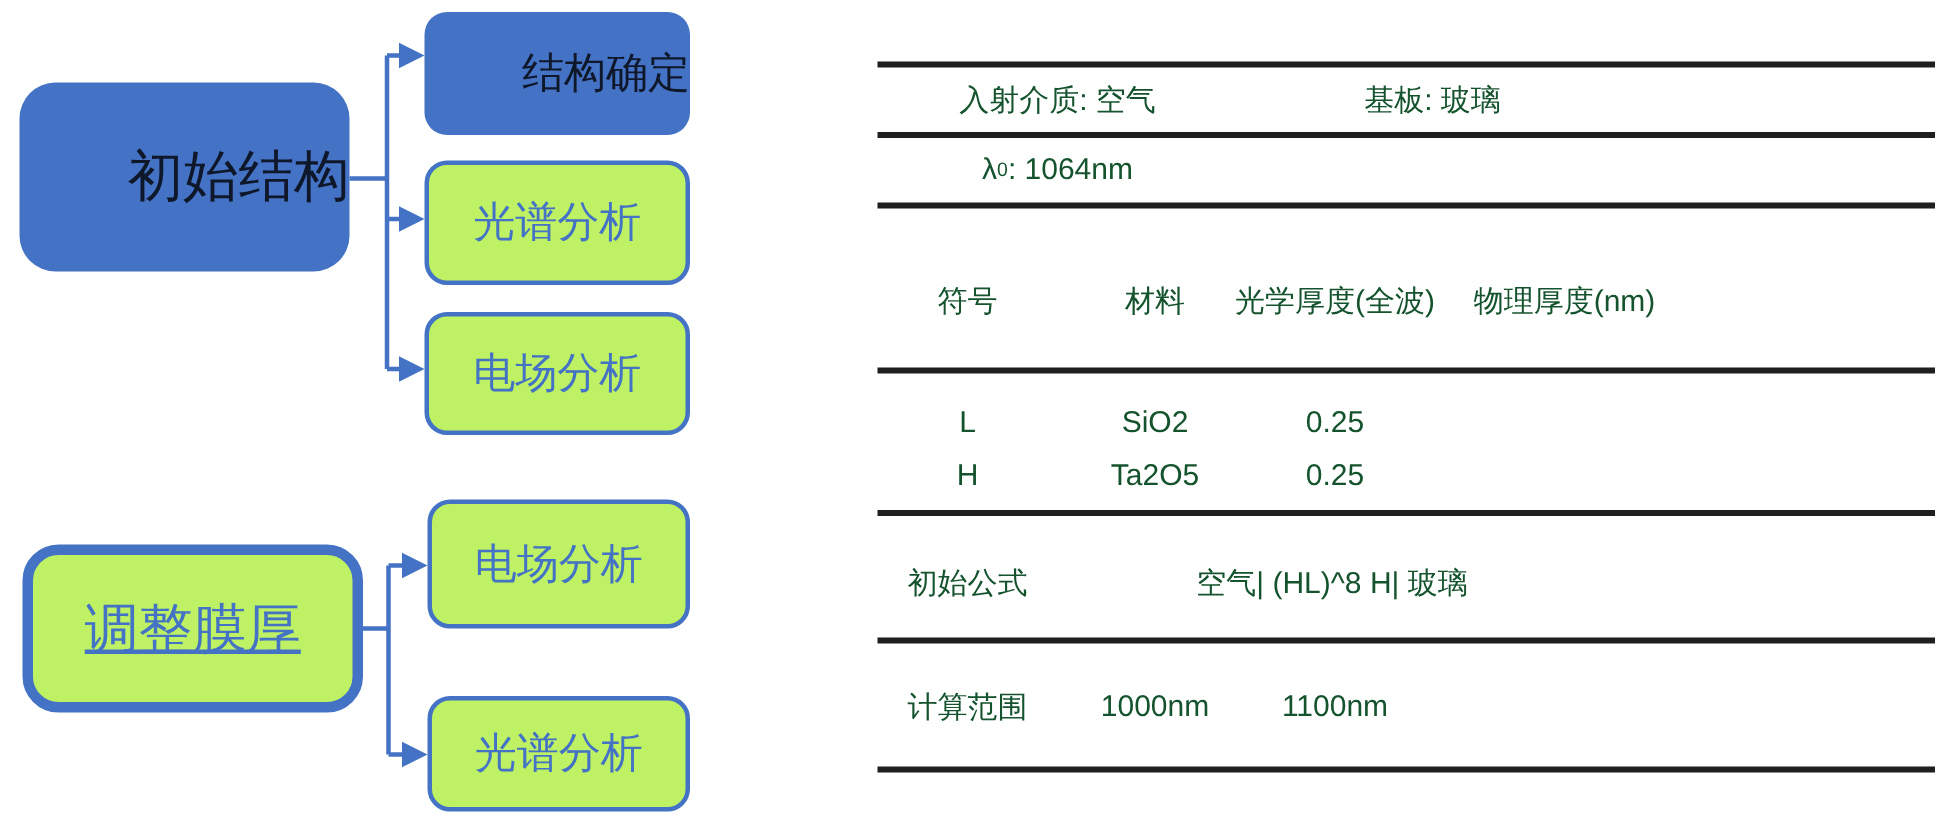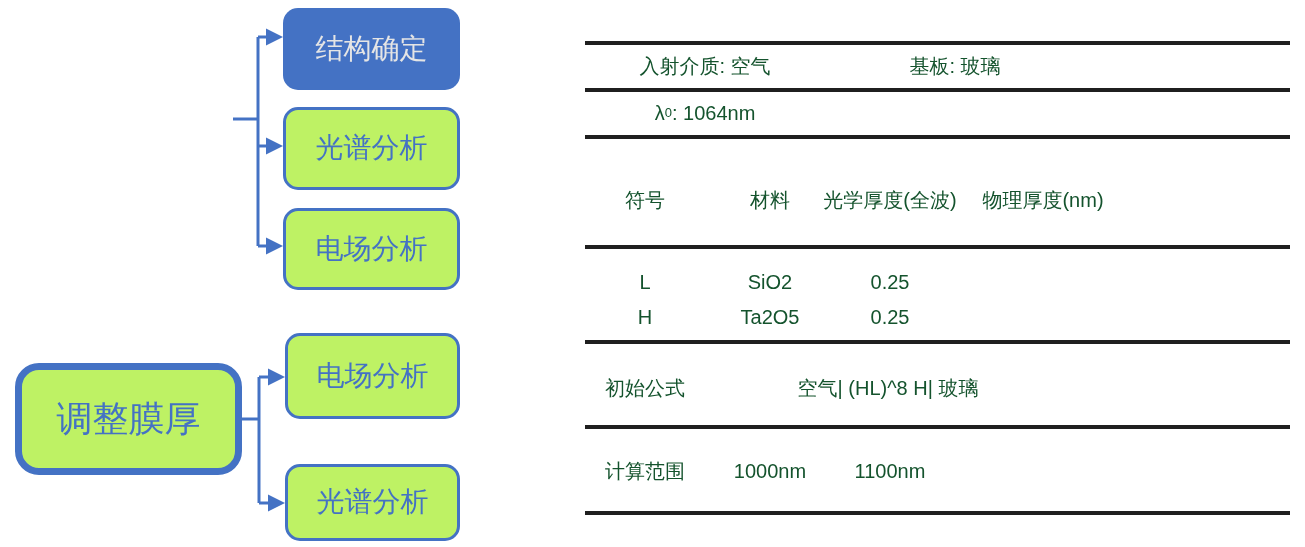--- a/index.html
+++ b/index.html
@@ -5,21 +5,21 @@
   html,body{margin:0;padding:0;background:#ffffff;}
   .canvas{
     position:relative;width:1305px;height:547px;background:#ffffff;
     font-family:"Liberation Sans","DejaVu Sans",sans-serif;overflow:hidden;
   }
   .connectors{position:absolute;left:0;top:0;}
   .node{
     position:absolute;display:flex;align-items:center;justify-content:center;
     box-sizing:border-box;border-radius:15px;text-align:center;line-height:1.1;
   }
-  .node.filled{background:#4472C4;color:#e5e5e5;}
+  .node.filled{background:#4472C4;color:#0f172a;justify-content:flex-end;}
   .node.outlined{background:#bef264;border:3px solid #4472C4;color:#4472C4;}
   .root1{border-radius:24px;font-size:37px;}
   .root2{border-radius:24px;border-width:7px !important;font-size:36px;}
   .child{font-size:28px;}
   .tline{position:absolute;left:585px;width:705px;height:4px;background:#1f1f1f;}
   .tcell{
     position:absolute;display:flex;align-items:center;justify-content:center;
     font-size:20px;color:#14532d;height:30px;transform:translateY(-50%);
     white-space:nowrap;
   }
@@ -48,30 +48,33 @@
       <path d="M259,377 V503"></path>
       <path d="M259,377 H270"></path>
       <path d="M259,503 H270"></path>
     </g>
     <g fill="#4472C4">
       <path d="M285,377 L268,368.5 L268,385.5 Z"></path>
       <path d="M285,503 L268,494.5 L268,511.5 Z"></path>
     </g>
   </svg>
 
+  <div class="node filled root1" style="left:13px;top:55px;width:220px;height:126px;">
+    <span>初始结构</span>
+  </div>
   <div class="node filled child" style="left:283px;top:8px;width:177px;height:82px;">
     <span>结构确定</span>
   </div>
   <div class="node outlined child" style="left:283px;top:107px;width:177px;height:83px;">
     <span>光谱分析</span>
   </div>
   <div class="node outlined child" style="left:283px;top:208px;width:177px;height:82px;">
     <span>电场分析</span>
   </div>
-  <div class="node outlined root2" style="left:15px;top:363px;width:227px;height:112px;">
+  <div class="node outlined root2" style="left:15px;top:363px;width:227px;height:112px;text-decoration:underline;">
     <span>调整膜厚</span>
   </div>
   <div class="node outlined child" style="left:285px;top:333px;width:175px;height:86px;">
     <span>电场分析</span>
   </div>
   <div class="node outlined child" style="left:285px;top:464px;width:175px;height:77px;">
     <span>光谱分析</span>
   </div>
 
   <div class="tline" style="top:41px;"></div>

